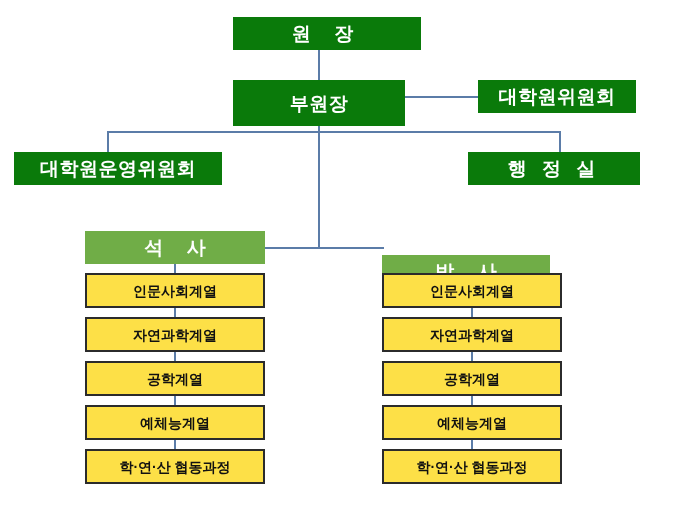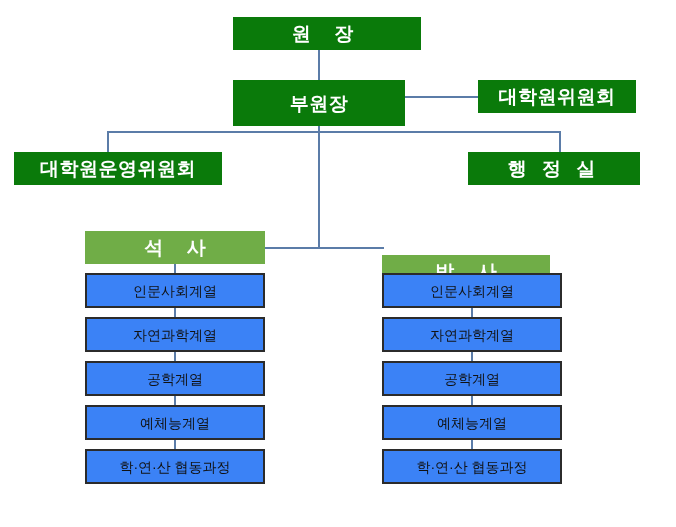--- a/index.html
+++ b/index.html
@@ -53,25 +53,25 @@
     background: #70ad47;
     color: #ffffff;
     font-weight: bold;
     font-size: 19px;
     letter-spacing: 9px;
     text-indent: 9px;
   }
 
   
   .node.leaf {
-    background: #3b82f6;
+    background: #fde047;
     color: #111111;
     border: 2px solid #2b2b2b;
     font-size: 14px;
-    font-weight: normal;
+    font-weight: bold;
     letter-spacing: 0px;
   }
 </style>
 </head>
 <body>
 
 <div id="chart-root">
 
   <div class="line v" style="left:318px; top:50px; height:30px;"></div>
 

